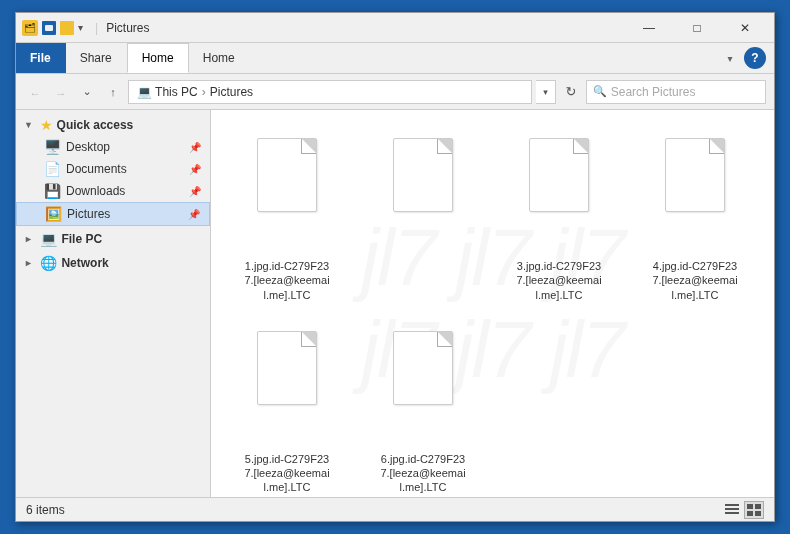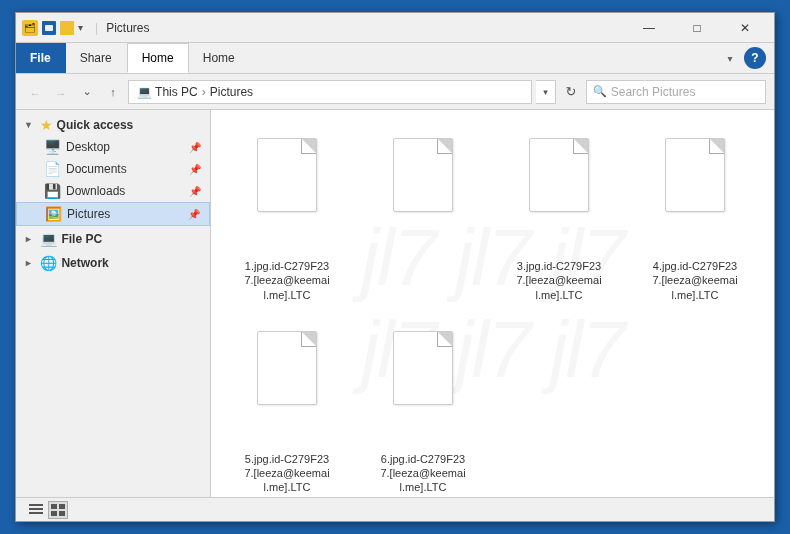--- a/index.html
+++ b/index.html
@@ -477,20 +477,21 @@
             <div class="file-page"></div>
           </div>
           <div class="file-label">6.jpg.id-C279F23<br>7.[leeza@keemai<br>l.me].LTC</div>
         </div>
 
       </div>
     </div>
   </div>
 
   <div class="status-bar">
+    <span class="status-count">6 items</span>
     <div class="view-toggles">
       <div class="view-btn">
         <svg width="14" height="12" viewBox="0 0 14 12">
           <rect x="0" y="0" width="14" height="2" fill="#555"></rect>
           <rect x="0" y="4" width="14" height="2" fill="#555"></rect>
           <rect x="0" y="8" width="14" height="2" fill="#555"></rect>
         </svg>
       </div>
       <div class="view-btn active">
         <svg width="14" height="12" viewBox="0 0 14 12">

